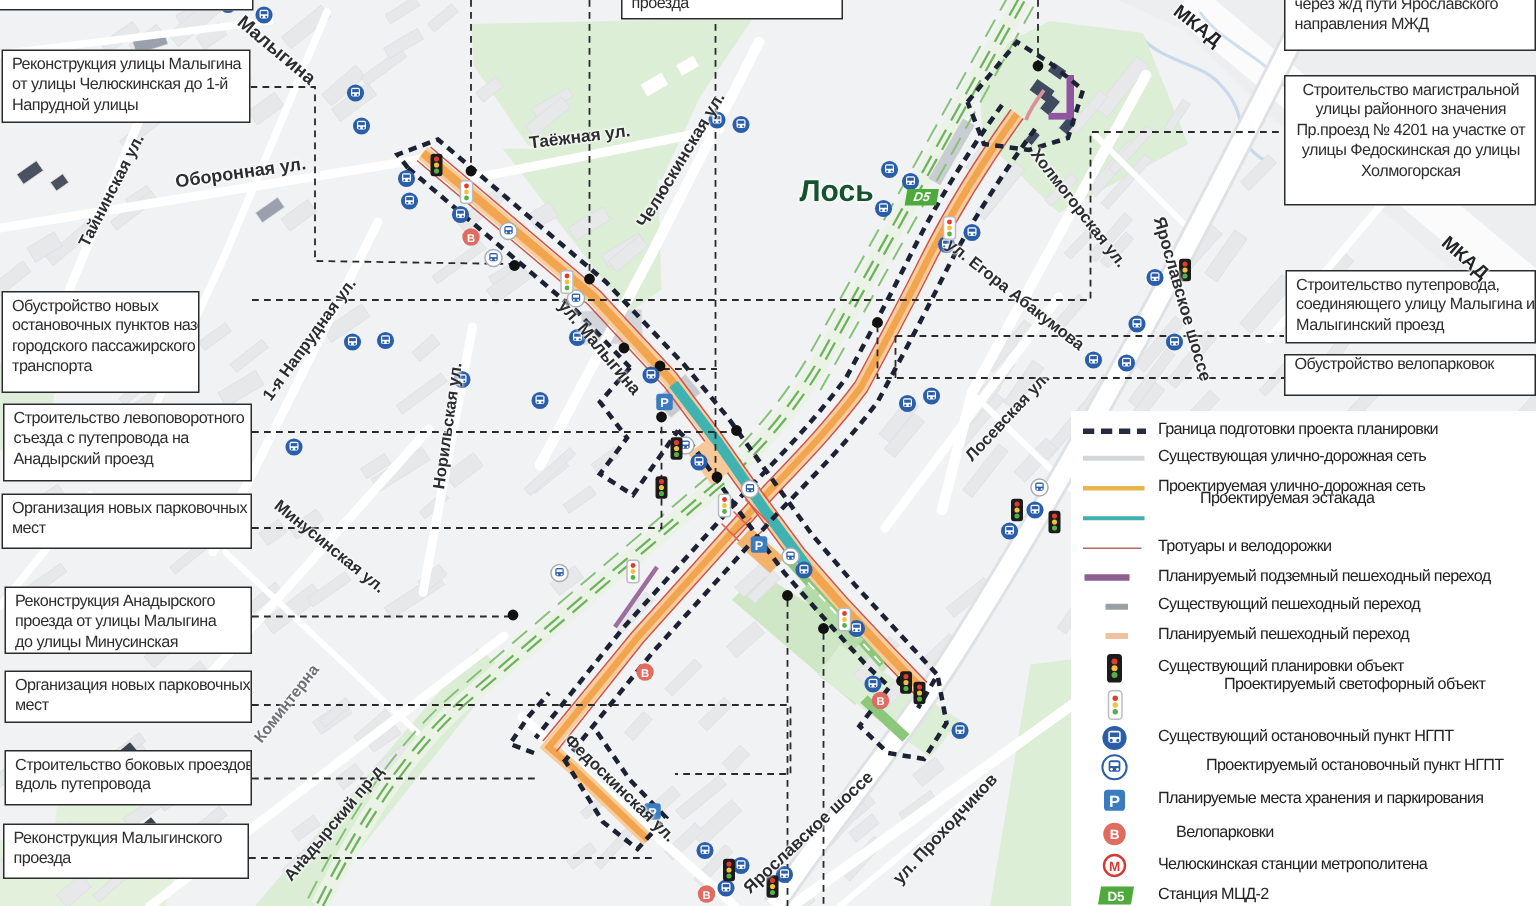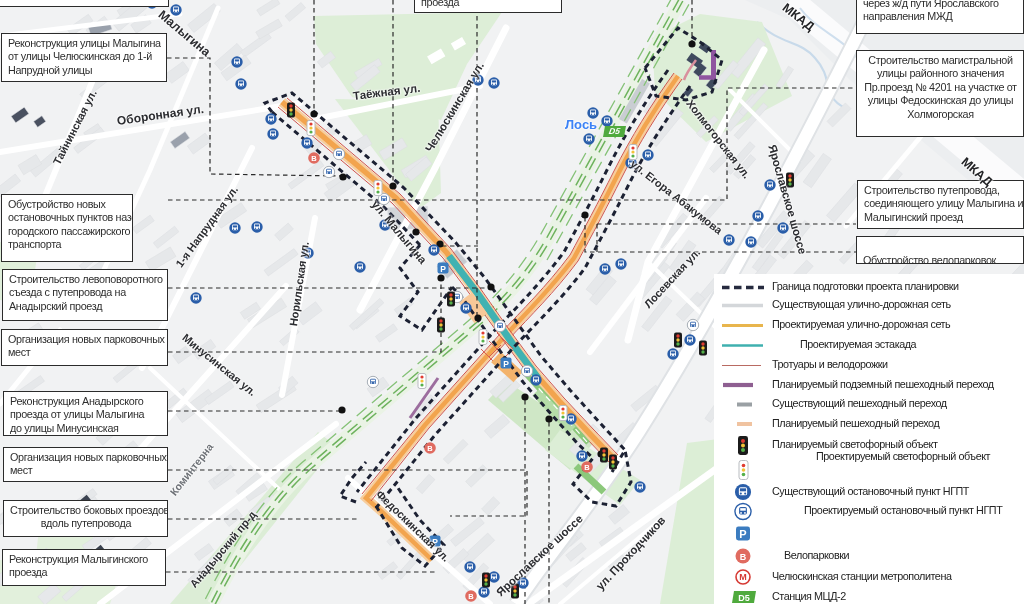--- a/index.html
+++ b/index.html
@@ -600,35 +600,35 @@
 <div class="box" style="left:1px;top:194px;width:132px;height:68px;">Обустройство новых<br>остановочных пунктов наземного<br>городского пассажирского<br>транспорта</div>
 
 <div class="box" style="left:2px;top:269px;width:166px;height:52px;">Строительство левоповоротного<br>съезда с путепровода на<br>Анадырский проезд</div>
 
 <div class="box" style="left:1px;top:329px;width:167px;height:37px;">Организация новых парковочных<br>мест</div>
 
 <div class="box" style="left:3px;top:391px;width:165px;height:45px;">Реконструкция Анадырского<br>проезда от улицы Малыгина<br>до улицы Минусинская</div>
 
 <div class="box" style="left:3px;top:447px;width:165px;height:35px;">Организация новых парковочных<br>мест</div>
 
-<div class="box" style="left:3px;top:500px;width:165px;height:37px;text-align:center;">Строительство боковых проездов<br>вдоль путепровода</div>
+<div class="box" style="left:3px;top:500px;width:165px;height:37px;">Строительство боковых проездов<br>вдоль путепровода</div>
 
 <div class="box" style="left:2px;top:549px;width:164px;height:37px;">Реконструкция Малыгинского<br>проезда</div>
 
 <div class="box" style="left:414px;top:-32px;width:148px;height:45px;display:flex;align-items:flex-end;">
       <span>проезда</span>
     </div>
 
 <div class="box" style="left:856px;top:-20px;width:168px;height:54px;padding-top:16px;">через ж/д пути Ярославского<br>направления МЖД</div>
 
 <div class="box" style="left:856px;top:50px;width:168px;height:87px;text-align:center;">Строительство магистральной<br>улицы районного значения<br>Пр.проезд № 4201 на участке от<br>улицы Федоскинская до улицы<br>Холмогорская</div>
 
 <div class="box" style="left:857px;top:180px;width:167px;height:49px;">Строительство путепровода,<br>соединяющего улицу Малыгина и<br>Малыгинский проезд</div>
 
-<div class="box" style="left:856px;top:236px;width:168px;height:28px;padding-top:17px;">Обустройство велопарковок</div>
+<div class="box" style="left:856px;top:236px;width:168px;height:28px;padding-top:0;">Обустройство велопарковок</div>
 
 <div class="lbl" style="left:160px;top:6px;font-size:12.5px;color:#2c2d31;transform:rotate(40deg);transform-origin:0 50%;">Малыгина</div>
 
 <div class="lbl" style="left:56px;top:158px;font-size:11px;color:#2c2d31;transform:rotate(-63deg);transform-origin:0 50%;">Тайнинская ул.</div>
 
 <div class="lbl" style="left:117px;top:114px;font-size:12px;color:#2c2d31;transform:rotate(-8deg);transform-origin:0 50%;">Оборонная ул.</div>
 
 <div class="lbl" style="left:353px;top:90px;font-size:11.5px;color:#2c2d31;transform:rotate(-7deg);transform-origin:0 50%;">Таёжная ул.</div>
 
 <div class="lbl" style="left:428px;top:145px;font-size:11.5px;color:#2c2d31;transform:rotate(-59deg);transform-origin:0 50%;">Челюскинская ул.</div>
@@ -640,21 +640,21 @@
 <div class="lbl" style="left:293px;top:320px;font-size:11px;color:#2c2d31;transform:rotate(-82deg);transform-origin:0 50%;">Норильская ул.</div>
 
 <div class="lbl" style="left:184px;top:330px;font-size:11px;color:#2c2d31;transform:rotate(39deg);transform-origin:0 50%;">Минусинская ул.</div>
 
 <div class="lbl" style="left:172px;top:488px;font-size:10.5px;color:#6e7277;transform:rotate(-52deg);transform-origin:0 50%;">Коминтерна</div>
 
 <div class="lbl" style="left:192px;top:580px;font-size:11px;color:#2c2d31;transform:rotate(-50deg);transform-origin:0 50%;">Анадырский пр-д</div>
 
 <div class="lbl" style="left:378px;top:486px;font-size:11px;color:#2c2d31;transform:rotate(44deg);transform-origin:0 50%;">Федоскинская ул.</div>
 
-<div class="lbl" style="left:565px;top:117px;font-size:13px;font-weight:600;color:#3b82f6;transform:rotate(0deg);transform-origin:0 50%;">Лось</div>
+<div class="lbl" style="left:533px;top:117px;font-size:20px;font-weight:600;color:#14532d;transform:rotate(0deg);transform-origin:0 50%;">Лось</div>
 
 <div class="lbl" style="left:689px;top:95px;font-size:11px;color:#2c2d31;transform:rotate(52deg);transform-origin:0 50%;">Холмогорская ул.</div>
 
 <div class="lbl" style="left:632px;top:156px;font-size:11px;color:#2c2d31;transform:rotate(38deg);transform-origin:0 50%;">ул. Егора Абакумова</div>
 
 <div class="lbl" style="left:772px;top:139px;font-size:11.5px;color:#2c2d31;transform:rotate(74deg);transform-origin:0 50%;">Ярославское шоссе</div>
 
 <div class="lbl" style="left:646px;top:300px;font-size:11px;color:#2c2d31;transform:rotate(-47deg);transform-origin:0 50%;">Лосевская ул.</div>
 
 <div class="lbl" style="left:498px;top:588px;font-size:11.5px;color:#2c2d31;transform:rotate(-43deg);transform-origin:0 50%;">Ярославское шоссе</div>
@@ -666,37 +666,38 @@
 <div class="lbl" style="left:963px;top:153px;font-size:12.5px;color:#232427;transform:rotate(41deg);transform-origin:0 50%;">МКАД</div>
 
 <div style="position:absolute;left:604px;top:126px;width:21px;height:11px;background:#4faa3d;color:#fff;font-size:8.5px;font-weight:bold;font-style:italic;text-align:center;line-height:11px;transform:skewX(-10deg);">D5</div>
 
 <div class="leg" style="top:280.0px;">Граница подготовки проекта планировки</div>
 
 <div class="leg" style="top:298.0px;">Существующая улично-дорожная сеть</div>
 
 <div class="leg" style="top:318.0px;">Проектируемая улично-дорожная сеть</div>
 
-<div class="leg" style="top:338.0px;padding-left:28px;">Проектируемая эстакада</div>
+<div class="leg" style="top:326px;padding-left:28px;">Проектируемая эстакада</div>
 
 <div class="leg" style="top:358.0px;">Тротуары и велодорожки</div>
 
 <div class="leg" style="top:377.5px;">Планируемый подземный пешеходный переход</div>
 
 <div class="leg" style="top:397.0px;">Существующий пешеходный переход</div>
 
 <div class="leg" style="top:416.5px;">Планируемый пешеходный переход</div>
 
-<div class="leg" style="top:438.0px;">Планируемый светофорный объект</div>
+<div class="leg" style="top:438.0px;">Существующий планировки объект</div>
 
 <div class="leg" style="top:450px;margin-left:44px;">Проектируемый светофорный объект</div>
 
 <div class="leg" style="top:484.5px;">Существующий остановочный пункт НГПТ</div>
 
 <div class="leg" style="top:504.0px;margin-left:32px;">Проектируемый остановочный пункт НГПТ</div>
 
+<div class="leg" style="top:526.0px;">Планируемые места хранения и паркирования</div>
 
 <div class="leg" style="top:548.5px;padding-left:12px;">Велопарковки</div>
 
 <div class="leg" style="top:569.5px;">Челюскинская станции метрополитена</div>
 
 <div class="leg" style="top:589.5px;">Станция МЦД-2</div>
 </div>
 
 </body></html>

